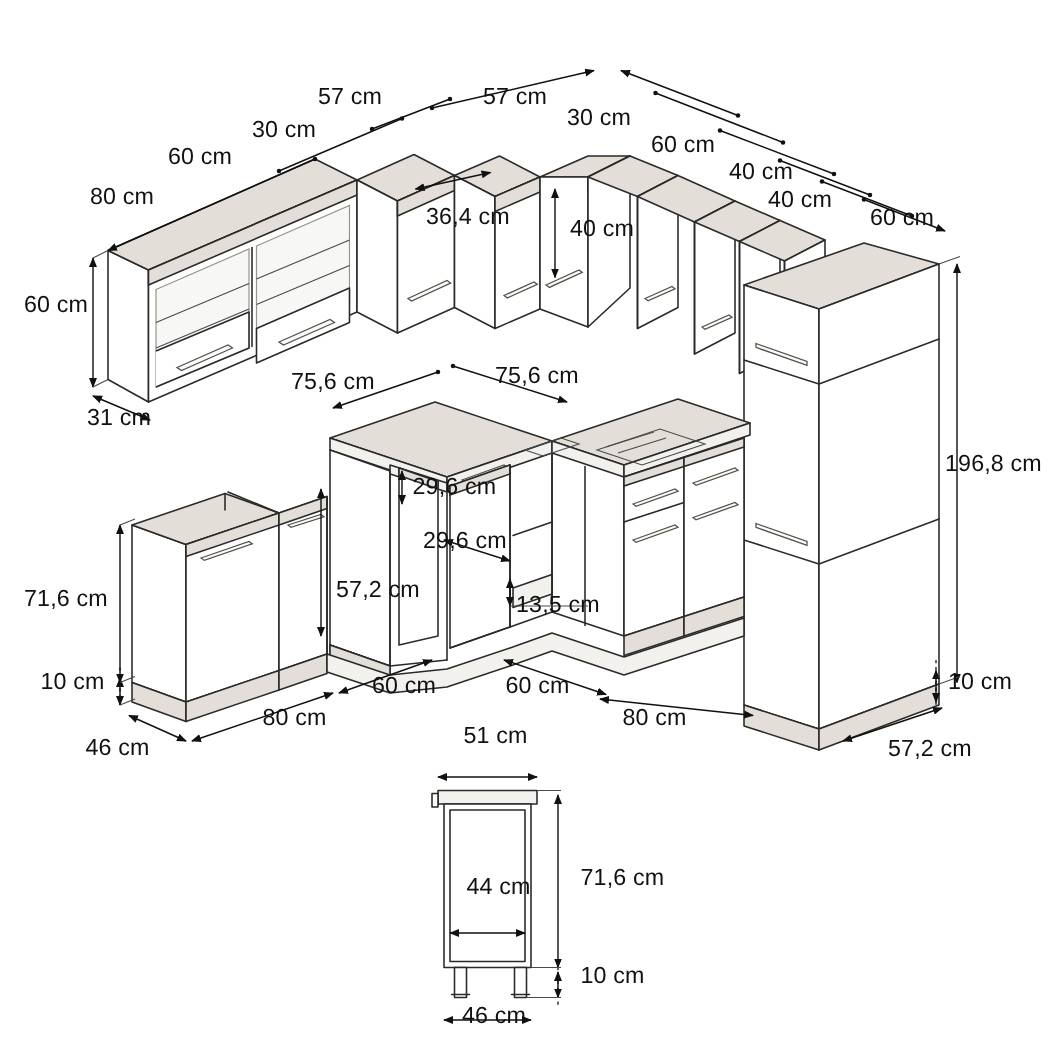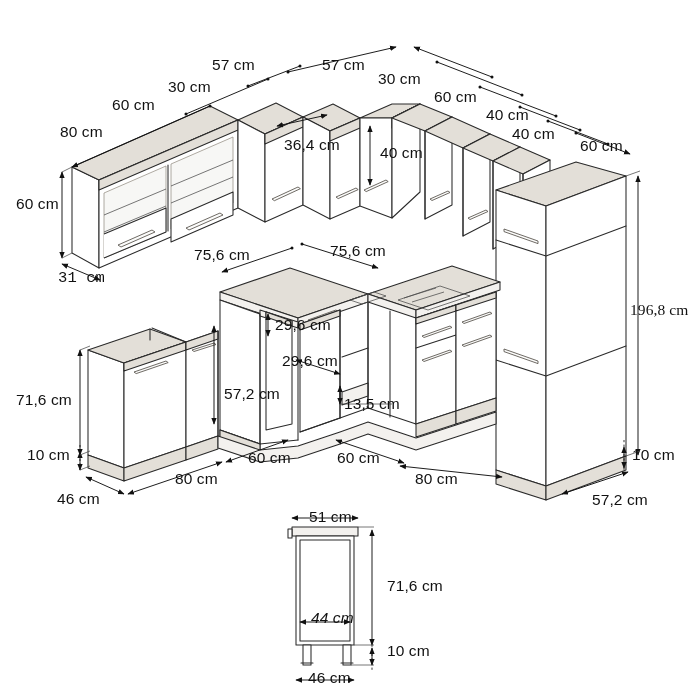--- a/index.html
+++ b/index.html
@@ -330,38 +330,38 @@
   <div class="dim-label" style="left:112px; top:97px;">60 cm</div>
   <div class="dim-label" style="left:168px; top:79px;">30 cm</div>
   <div class="dim-label" style="left:212px; top:57px;">57 cm</div>
   <div class="dim-label" style="left:322px; top:57px;">57 cm</div>
   <div class="dim-label" style="left:378px; top:71px;">30 cm</div>
   <div class="dim-label" style="left:434px; top:89px;">60 cm</div>
   <div class="dim-label" style="left:486px; top:107px;">40 cm</div>
   <div class="dim-label" style="left:512px; top:126px;">40 cm</div>
   <div class="dim-label" style="left:580px; top:138px;">60 cm</div>
   <div class="dim-label" style="left:16px;  top:196px;">60 cm</div>
-  <div class="dim-label" style="left:58px;  top:271px;font-family:Liberation Mono, monospace;">31 cm</div>
+  <div class="dim-label" style="left:58px;  top:271px;">31 cm</div>
   <div class="dim-label" style="left:284px; top:137px;">36,4 cm</div>
   <div class="dim-label" style="left:380px; top:145px;">40 cm</div>
-  <div class="dim-label" style="left:630px; top:302px;font-family:Liberation Serif, serif;">196,8 cm</div>
+  <div class="dim-label" style="left:630px; top:302px;">196,8 cm</div>
   <div class="dim-label" style="left:194px; top:247px;">75,6 cm</div>
   <div class="dim-label" style="left:330px; top:243px;">75,6 cm</div>
   <div class="dim-label" style="left:275px; top:317px;">29,6 cm</div>
   <div class="dim-label" style="left:282px; top:353px;">29,6 cm</div>
   <div class="dim-label" style="left:344px; top:396px;">13,5 cm</div>
   <div class="dim-label" style="left:224px; top:386px;">57,2 cm</div>
   <div class="dim-label" style="left:16px;  top:392px;">71,6 cm</div>
   <div class="dim-label" style="left:27px;  top:447px;">10 cm</div>
   <div class="dim-label" style="left:57px;  top:491px;">46 cm</div>
   <div class="dim-label" style="left:175px; top:471px;">80 cm</div>
   <div class="dim-label" style="left:248px; top:450px;">60 cm</div>
   <div class="dim-label" style="left:337px; top:450px;">60 cm</div>
   <div class="dim-label" style="left:415px; top:471px;">80 cm</div>
   <div class="dim-label" style="left:632px; top:447px;">10 cm</div>
   <div class="dim-label" style="left:592px; top:492px;">57,2 cm</div>
-  <div class="dim-label" style="left:309px; top:509px;">51 cm</div>
+  <div class="dim-label" style="left:309px; top:483px;">51 cm</div>
   <div class="dim-label" style="left:387px; top:578px;">71,6 cm</div>
-  <div class="dim-label" style="left:311px; top:610px;font-style:italic;">44 cm</div>
+  <div class="dim-label" style="left:311px; top:584px;">44 cm</div>
   <div class="dim-label" style="left:387px; top:643px;">10 cm</div>
   <div class="dim-label" style="left:308px; top:670px;">46 cm</div>
 
 </div>
 
 </body></html>

